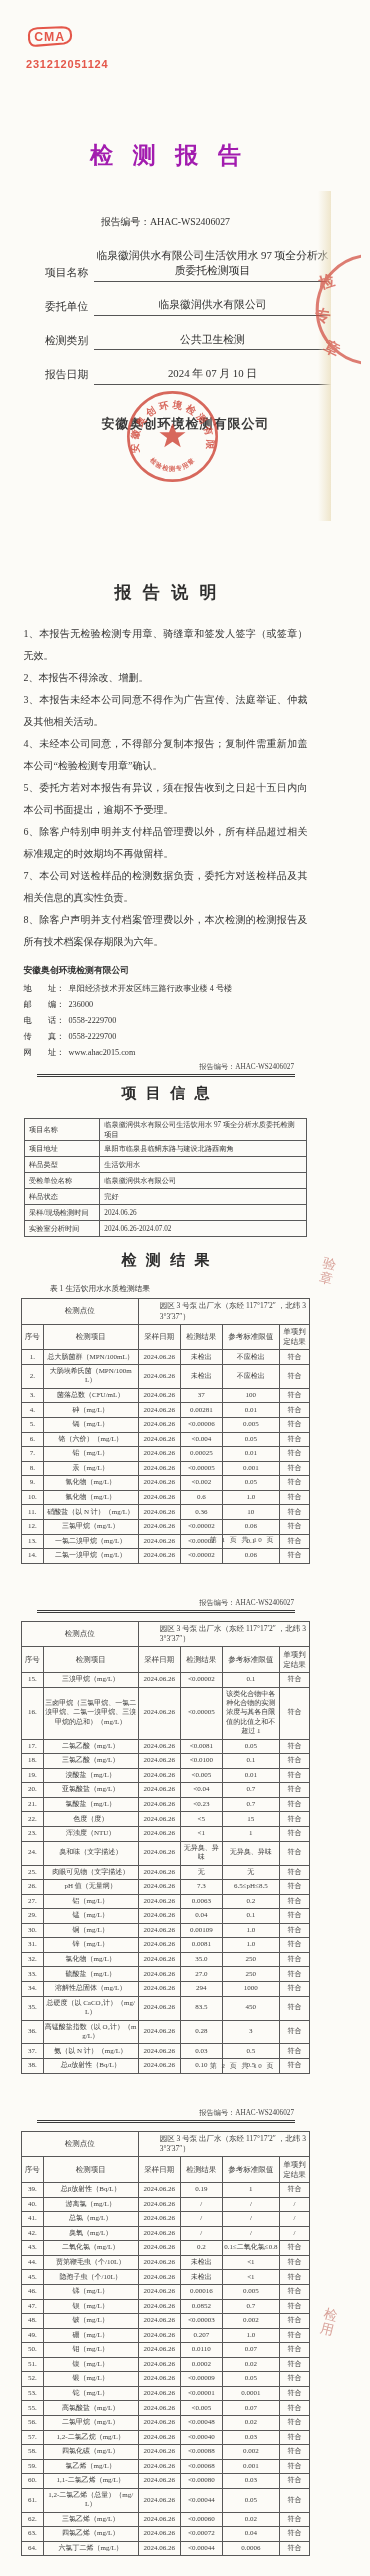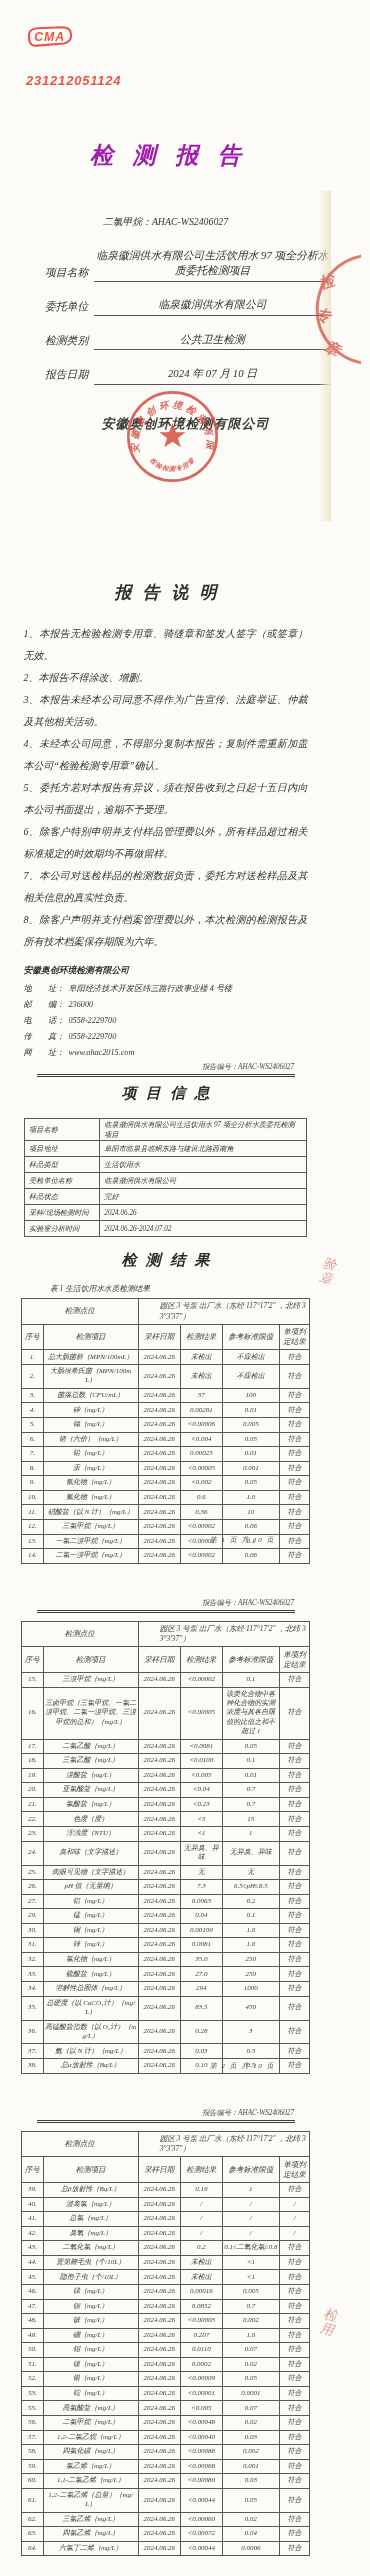--- a/index.html
+++ b/index.html
@@ -1,25 +1,25 @@
 <!DOCTYPE html>
 <html style="font-size:8.2px"><head>
 <meta charset="utf-8">
 <style>
   html,body{margin:0;padding:0;background:#e8e8e8;}
   .doc{position:relative;width:371px;height:3671px;margin:0 auto;background:#fcfbf7;
        overflow:hidden;font-family:"Liberation Serif","DejaVu Serif",serif;color:#3b3b3b;}
-  .page{position:absolute;left:0;width:331px;font-style:italic;}
+  .page{position:absolute;left:0;width:331px;}
 
   
   .cover{top:0;height:556px;}
   .cover-tint{position:absolute;top:191px;right:0;width:13.4px;height:330px;
     background:linear-gradient(to left,#efe6cc,rgba(239,230,204,0));pointer-events:none;}
   .cma{position:absolute;left:26px;top:25px;color:#e4574a;}
-  .cma-num{margin-top:16px;font-size:13px;font-weight:bold;letter-spacing:0.8px;color:#e4574a;
+  .cma-num{margin-top:1px;font-size:11px;font-weight:bold;letter-spacing:0.8px;color:#e4574a;
     font-family:"Liberation Sans",sans-serif;}
   .big-title{margin:140px 0 0;text-align:center;font-size:23px;font-weight:bold;color:#a21caf;
     letter-spacing:19.6px;text-indent:19.6px;}
   .repno{margin-top:45px;text-align:center;font-size:9.8px;color:#333;}
   .cover-fields{margin:18.5px 0 0 45px;width:286px;}
   .cfield{display:flex;align-items:flex-end;margin-bottom:15.5px;}
   .cfield .lab{flex:0 0 49px;font-size:10.8px;color:#333;padding-bottom:2.1px;}
   .cfield .val{flex:1;text-align:center;font-size:10.8px;color:#2f2f2f;
     border-bottom:0.8px solid #555;padding-bottom:2.1px;line-height:1.45;}
   .cover-company{position:absolute;top:415px;left:0;width:371px;text-align:center;
@@ -75,21 +75,21 @@
     <div class="cover-tint"></div>
     <div class="cma">
       <svg width="47" height="30" viewBox="0 0 92 58">
         <path d="M6 22 Q4 8 22 6 L70 4 Q88 4 88 18 Q90 32 74 36 L22 40 Q8 42 6 28 Z" fill="none" stroke="#e4574a" stroke-width="4"></path>
         <text x="16" y="31" font-size="24" font-weight="bold" fill="#e4574a" font-family="Liberation Sans, sans-serif" letter-spacing="2">CMA</text>
       </svg>
       <div class="cma-num">231212051124</div>
     </div>
     <h1 class="big-title">检测报告</h1>
     <div class="repno">
-      <span>二氯甲烷：</span><span>AHAC-WS2406027</span>
+      <span>报告编号：</span><span>AHAC-WS2406027</span>
     </div>
     <div class="cover-fields">
         <div class="cfield">
           <span class="lab">项目名称</span>
           <span class="val">临泉徽润供水有限公司生活饮用水 97 项全分析水质委托检测项目</span>
         </div>
         <div class="cfield">
           <span class="lab">委托单位</span>
           <span class="val">临泉徽润供水有限公司</span>
         </div>

